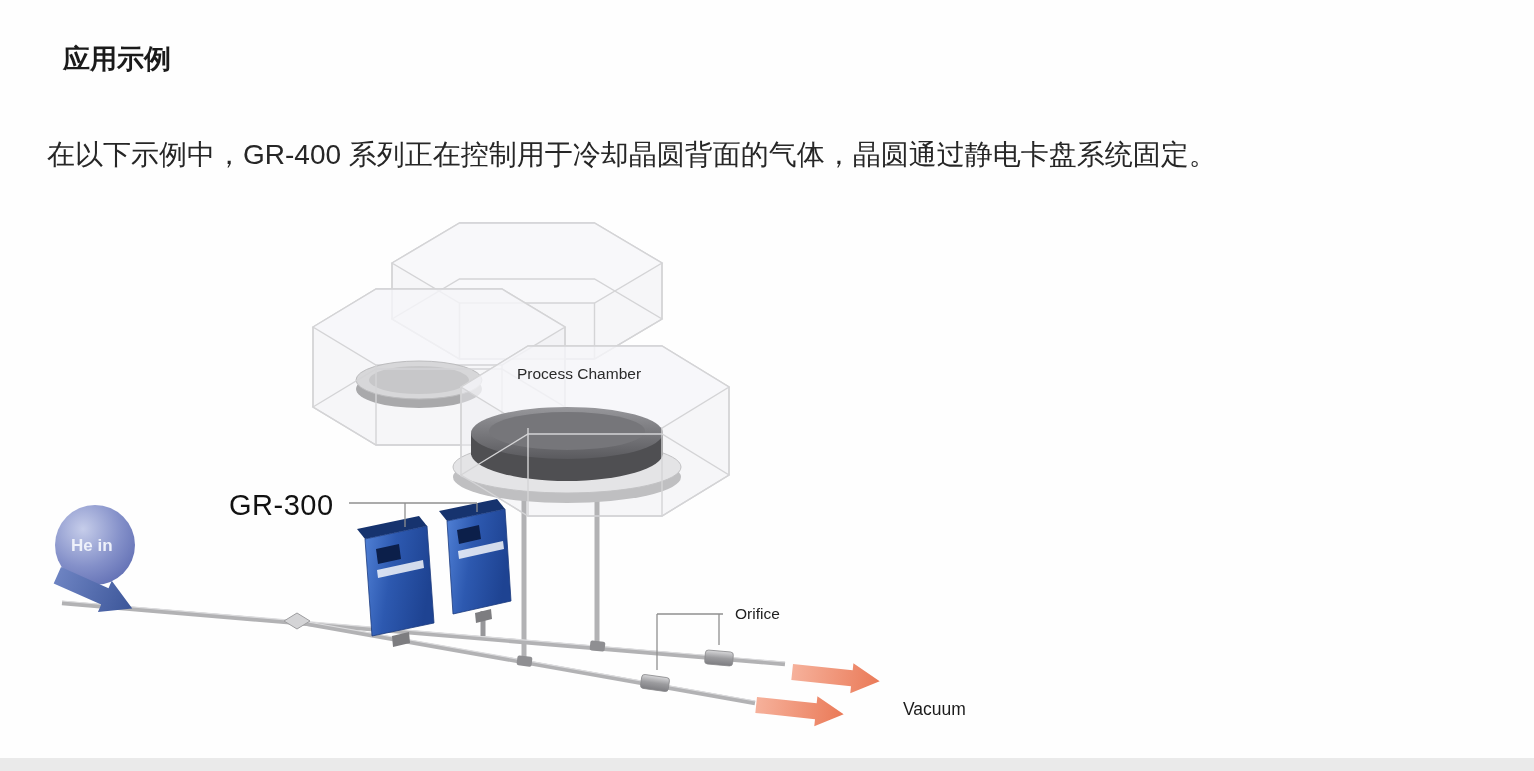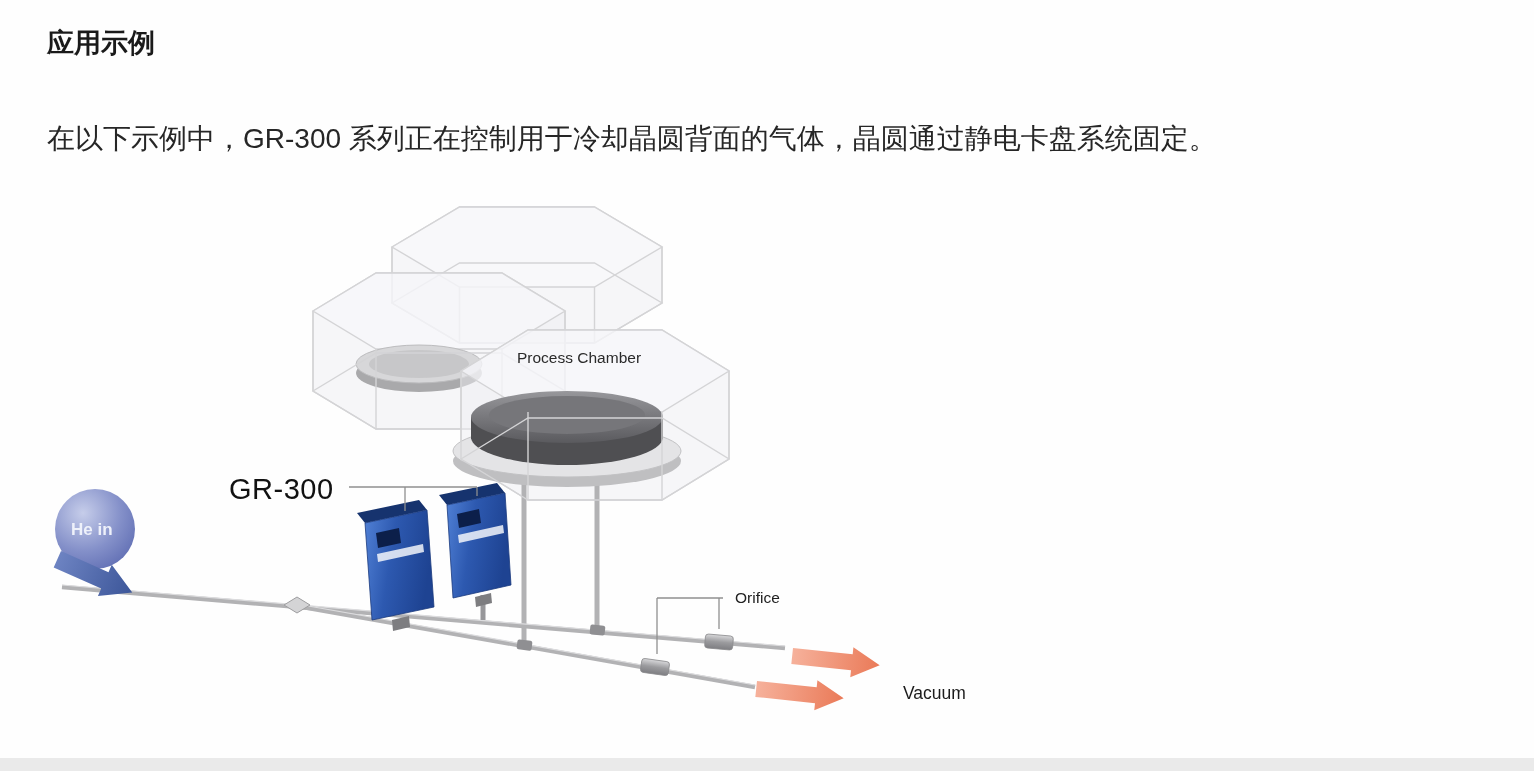--- a/index.html
+++ b/index.html
@@ -9,21 +9,21 @@
     height: 771px;
     background: #fefefe;
     overflow: hidden;
     font-family: "Liberation Sans", "DejaVu Sans", sans-serif;
   }
   main {
     position: relative;
     padding: 27px 40px 0 47px;
   }
   h1.page-title {
-    margin: 0;
+    margin: 16px;
     font-size: 27px;
     line-height: 1.25;
     font-weight: 700;
     color: #1a1a1a;
   }
   p.intro {
     margin: 60px 0 0 0;
     font-size: 28px;
     line-height: 1.3;
     font-weight: 400;
@@ -46,21 +46,21 @@
     width: 100%;
     height: 13px;
     background: #eaeaea;
   }
 </style>
 </head>
 <body>
 
 <main>
   <h1 class="page-title">应用示例</h1>
-  <p class="intro">在以下示例中，GR-300 系列正在控制用于冷却晶圆背面的气体，晶圆通过静电卡盘系统固定。</p>
+  <p class="intro">在以下示例中，GR-400 系列正在控制用于冷却晶圆背面的气体，晶圆通过静电卡盘系统固定。</p>
 
   <figure class="diagram">
     <svg viewBox="0 0 990 560" width="990" height="560">
       <defs>
         <radialGradient id="sphereGrad" cx="0.35" cy="0.3" r="0.95">
           <stop offset="0" stop-color="#c6cdea"></stop>
           <stop offset="0.5" stop-color="#8490c9"></stop>
           <stop offset="1" stop-color="#4f5ea9"></stop>
         </radialGradient>
         <linearGradient id="mfcFront" x1="0" y1="0" x2="1" y2="0.25">

